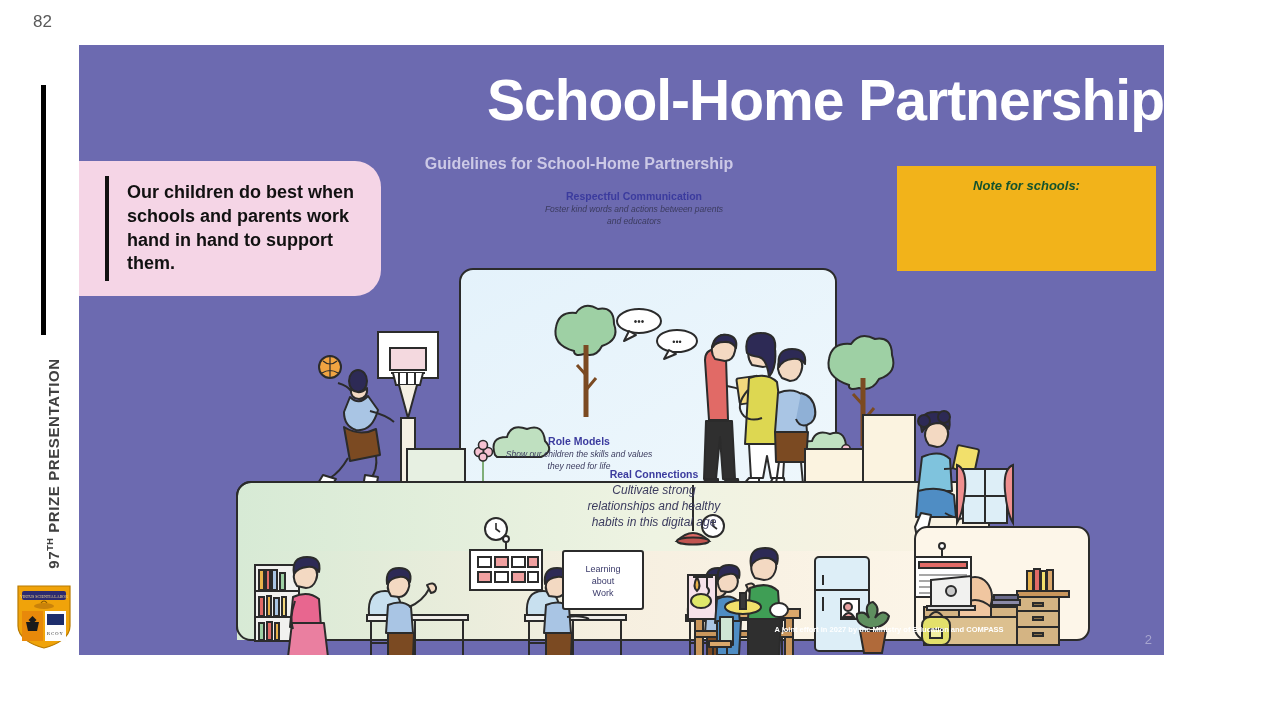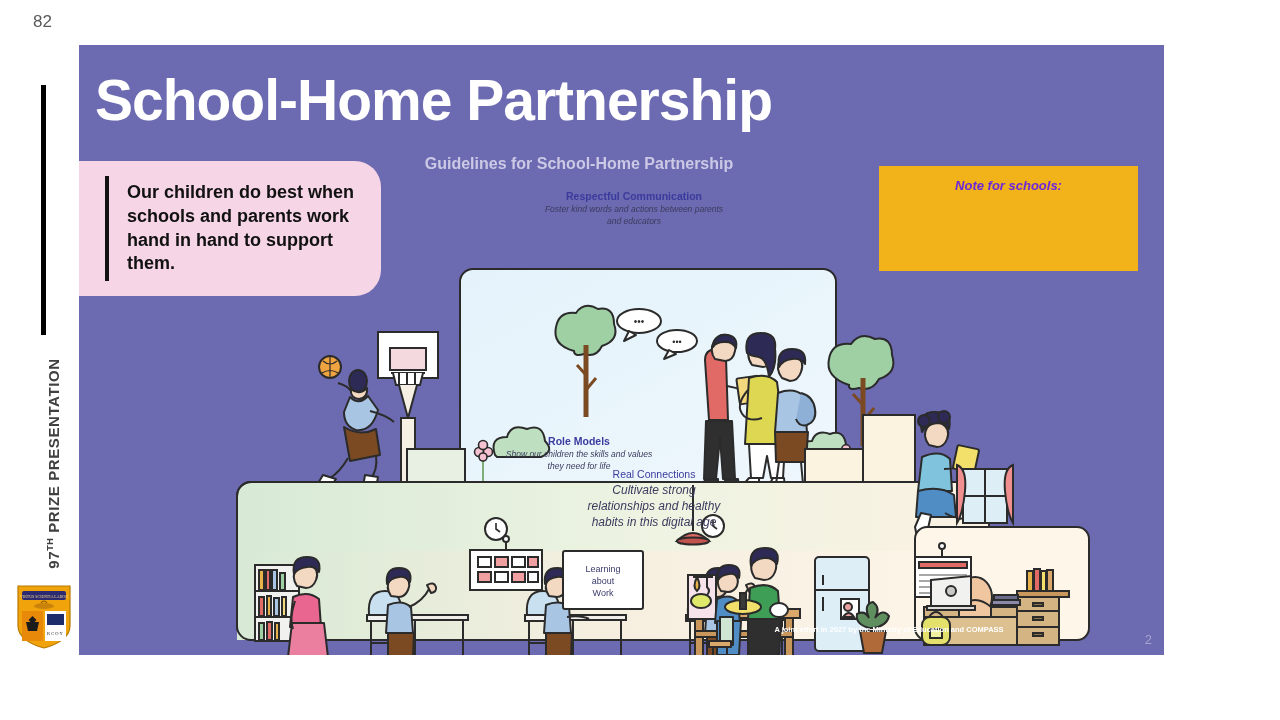--- a/index.html
+++ b/index.html
@@ -35,22 +35,22 @@
   }
 
   
   .slide {
     position: absolute; left: 79px; top: 45px;
     width: 1085px; height: 610px;
     background: #6c6ab0;
     overflow: hidden;
   }
   .slide-title {
-    position: absolute; left: 16px; top: 22px; width: 100%;
-    text-align: left;
+    position: absolute; left: 0; top: 22px; width: 100%;
+    text-align: right;
     font-size: 57px; font-weight: bold; color: #ffffff;
     letter-spacing: -1px;
   }
   .slide-num {
     position: absolute; right: 12px; bottom: 8px;
     font-size: 13px; color: #a7a5cf;
   }
 
   
   .callout {
@@ -63,26 +63,26 @@
   .callout-bar {
     width: 4px; height: 105px; background: #111; margin-left: 26px; flex: none;
   }
   .callout-text {
     margin-left: 18px; margin-right: 14px;
     font-size: 18px; font-weight: bold; color: #111; line-height: 1.32;
   }
 
   
   .note {
-    position: absolute; left: 800px; top: 121px;
+    position: absolute; left: 818px; top: 121px;
     width: 259px; height: 105px;
     background: #f2b31a;
     padding: 11px 0;
     text-align: center;
-    font-style: italic; color: #6d28d9; font-size: 12.5px; line-height: 1.38;
+    font-style: italic; color: #14532d; font-size: 12.5px; line-height: 1.38;
   }
   .note-title { font-weight: bold; font-size: 13px; margin-bottom: 11px; }
 
   
   .info { position: absolute; left: 0; top: 0; width: 1085px; height: 610px; }
   .ig-sup {
     position: absolute; left: 330px; top: 110px; width: 340px;
     text-align: center; font-size: 16px; font-weight: bold; color: #ccc9e6;
   }
   .ig-head {
@@ -539,21 +539,21 @@
         <div style="font-size:10.5px;font-weight:bold;color:#3b3b9e;line-height:1.15;">Respectful Communication</div>
         <div style="font-size:8.5px;font-style:italic;color:#3b3b5e;line-height:1.35;margin-top:2px;">Foster kind words and actions between parents and educators</div>
       </div>
 
       <div style="position:absolute;left:425px;top:390px;width:150px;text-align:center;">
         <div style="font-size:10.5px;font-weight:bold;color:#3b3b9e;line-height:1.15;">Role Models</div>
         <div style="font-size:8.5px;font-style:italic;color:#3b3b5e;line-height:1.35;margin-top:2px;">Show our children the skills and values they need for life</div>
       </div>
 
       <div style="position:absolute;left:505px;top:423px;width:140px;text-align:center;">
-        <div style="font-size:10.5px;font-weight:normal;color:#3b3b9e;line-height:1.15;">Real Connections</div>
+        <div style="font-size:10.5px;font-weight:bold;color:#3b3b9e;line-height:1.15;">Real Connections</div>
         <div style="font-size:12px;font-style:italic;color:#3b3b5e;line-height:1.35;margin-top:2px;">Cultivate strong relationships and healthy habits in this digital age</div>
       </div>
 
       <div class="credit">A joint effort in 2027 by the Ministry of Education and COMPASS</div>
     </div>
 
     <div class="callout">
       <div class="callout-bar"></div>
       <div class="callout-text">Our children do best when schools and parents work hand in hand to support them.</div>
     </div>

